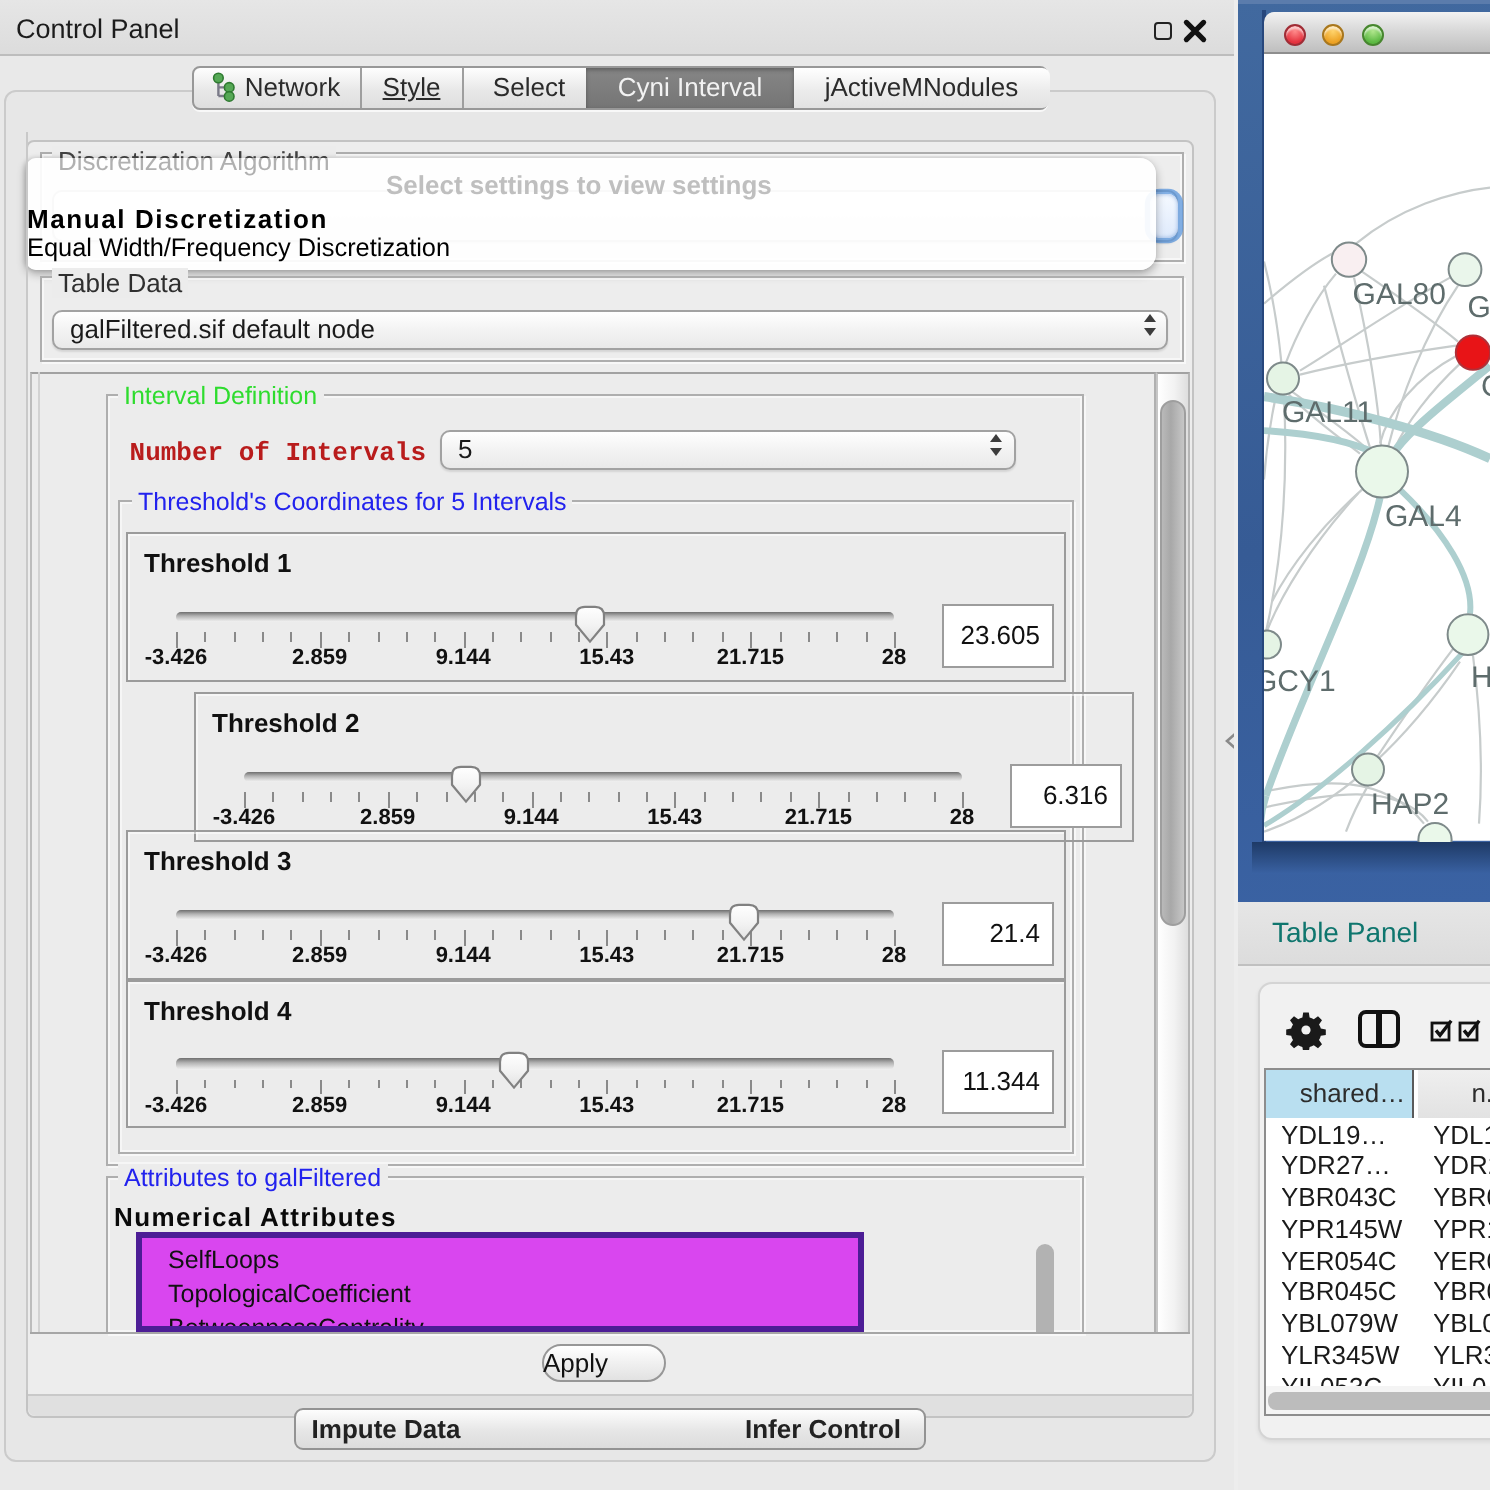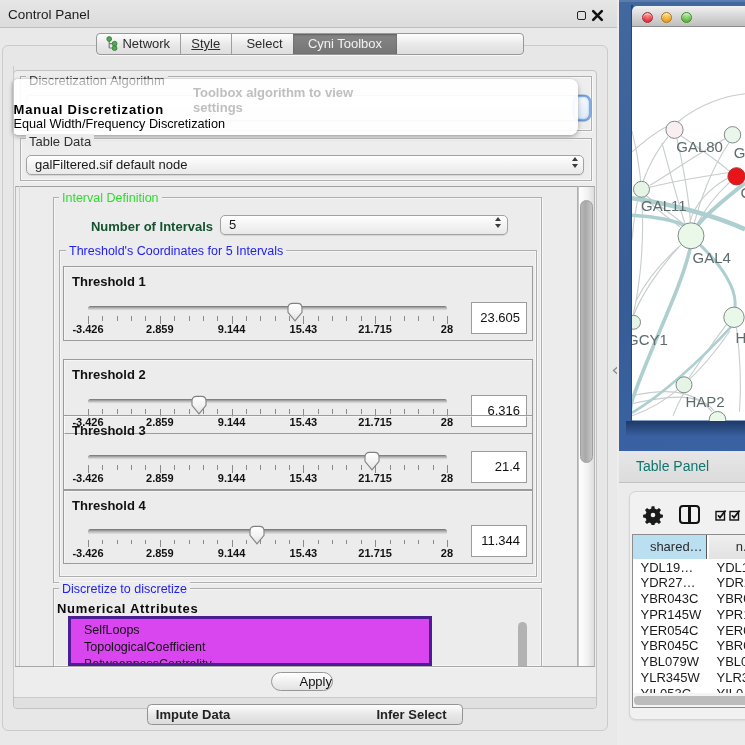--- a/index.html
+++ b/index.html
@@ -33,51 +33,52 @@
   </svg>
 <div class="abs" style="z-index:5;left:96px;top:33px;width:427.5px;height:21.5px;border:1px solid #989898;border-radius:4px;background:linear-gradient(#fefefe,#e8e8e8 55%,#dedede);box-shadow:0 1px 0 rgba(255,255,255,0.7);">
 <div class="seg" style="left:0;width:82.5px;"><svg width="12" height="15" viewBox="0 0 12 15" style="margin-right:4px;">
         <path d="M3.2 4 V12 M3.2 7.7 H7.5 M3.2 12 H7.5" stroke="#7a7a88" stroke-width="1.2" fill="none"></path>
         <circle cx="3.2" cy="3" r="2.4" fill="#55a855" stroke="#2e7a30" stroke-width="0.8"></circle>
         <circle cx="8.6" cy="7.7" r="2.4" fill="#55a855" stroke="#2e7a30" stroke-width="0.8"></circle>
         <circle cx="8.6" cy="12.2" r="2.4" fill="#55a855" stroke="#2e7a30" stroke-width="0.8"></circle>
       </svg>Network</div>
 <div class="seg" style="left:82.5px;width:51.5px;border-left:1px solid #9e9e9e;text-decoration:underline;">Style</div>
 <div class="seg" style="left:134px;width:66px;border-left:1px solid #9e9e9e;">Select</div>
-<div class="seg" style="left:196px;width:104px;background:linear-gradient(#868686,#757575);color:#f2f2f2;box-shadow:inset 0 1px 2px rgba(0,0,0,0.3);">Cyni Toolbox</div>
+<div class="seg" style="left:196px;width:104px;background:linear-gradient(#868686,#757575);color:#f2f2f2;box-shadow:inset 0 1px 2px rgba(0,0,0,0.3);">Cyni Interval</div>
+<div class="seg" style="left:300px;width:127.5px;border-radius:0 4px 4px 0;background:linear-gradient(#fff,#ececec 55%,#e2e2e2);">jActiveMNodules</div>
 </div>
 <div class="abs" style="left:1.8px;top:45.3px;width:606px;height:686px;border:1px solid #cbcbcb;border-radius:6px;background:#e7e7e7;"></div>
 <div class="abs" style="left:12.5px;top:69.5px;width:584px;height:639px;border:1px solid #c3c3c3;border-radius:4px;background:#ededed;"></div>
 <div class="abs" style="left:13.5px;top:697px;width:582px;height:11px;background:#e0e0e0;border-top:1px solid #c9c9c9;border-radius:0 0 4px 4px;"></div>
 <div class="group" style="left:20px;top:76px;width:572px;height:55px;"></div>
 <div class="abs" style="left:26px;top:72.5px;font-size:13px;color:#3f3f3f;background:#ececec;padding:0 3px;">Discretization Algorithm</div>
 <div class="combo" style="left:26px;top:95px;width:563px;height:26px;"></div>
 <div class="abs" style="left:574.5px;top:97px;width:14.5px;height:22px;border-radius:5px;background:linear-gradient(#f5f9ff,#dfeafc);box-shadow:0 0 0 2.6px rgba(90,150,220,0.75), inset 0 0 2px rgba(120,160,220,0.8);"></div>
 <div class="abs" style="left:12.5px;top:79px;width:565px;height:56px;background:rgba(255,255,255,0.93);border-radius:5px 8px 8px 5px;box-shadow:0 2px 5px rgba(0,0,0,0.30), -1px 0 2px rgba(0,0,0,0.12);"></div>
 <div class="abs" style="left:26px;top:72.5px;font-size:13px;color:rgba(70,70,70,0.38);padding:0 3px;">Discretization Algorithm</div>
-<div class="abs" style="left:193px;top:84.5px;width:210px;font-size:13px;color:#bfbfbf;font-weight:bold;">Toolbox algorithm to view settings</div>
+<div class="abs" style="left:193px;top:84.5px;width:210px;font-size:13px;color:#bfbfbf;font-weight:bold;">Select settings to view settings</div>
 <div class="abs" style="left:13.5px;top:101.5px;font-size:13px;font-weight:bold;letter-spacing:0.8px;color:#000;">Manual Discretization</div>
 <div class="abs" style="left:13.5px;top:116.5px;font-size:12.7px;color:#000;">Equal Width/Frequency Discretization</div>
 <div class="group" style="left:20px;top:138px;width:572px;height:42.5px;"></div>
 <div class="abs" style="left:26px;top:134px;font-size:13px;color:#2f2f2f;background:#ececec;padding:0 3px;">Table Data</div>
 <div class="combo" style="left:26px;top:154.5px;width:558px;height:20px;">
     <div class="txt">galFiltered.sif default node</div>
   </div>
 <div class="arrud" style="left:571px;top:157px;">
     <div class="u"></div>
     <div class="d"></div>
   </div>
 <div class="abs" style="left:12.5px;top:66px;width:1px;height:629px;background:#c9c9c9;"></div>
 <div class="abs" style="left:15px;top:185.5px;width:562.5px;height:480.5px;border-top:1px solid #a2a2a2;border-left:1px solid #bcbcbc;border-right:1px solid #b0b0b0;background:#ececec;"></div>
 <div class="abs" style="left:19px;top:186px;width:1px;height:480px;background:#d2d2d2;"></div>
 <div class="abs" style="left:578px;top:185.5px;width:16.5px;height:480.5px;background:linear-gradient(90deg,#ffffff,#f2f2f2 55%,#dedede);border-left:1px solid #c6c6c6;border-right:1px solid #b5b5b5;border-top:1px solid #a2a2a2;"></div>
 <div class="abs" style="left:580px;top:200px;width:12.5px;height:263px;border-radius:6.5px;background:linear-gradient(90deg,#b9b9b9,#a8a8a8 40%,#c6c6c6);border:1px solid #9e9e9e;"></div>
 <div class="group" style="left:53px;top:197px;width:489px;height:386px;"></div>
 <div class="gtitle" style="left:59px;top:190.5px;color:#2edc2e;">Interval Definition</div>
-<div class="abs" style="left:60px;top:218.5px;width:153px;text-align:right;font-size:13px;font-weight:bold;color:#14532d;">Number of Intervals</div>
+<div class="abs" style="left:60px;top:218.5px;width:153px;text-align:right;font-size:13px;font-weight:bold;color:#b91c1c;font-family:Liberation Mono, monospace;">Number of Intervals</div>
 <div class="combo" style="left:220px;top:214.5px;width:288px;height:20.5px;">
     <div class="txt">5</div>
   </div>
 <div class="arrud" style="left:494px;top:217px;">
     <div class="u"></div>
     <div class="d"></div>
   </div>
 <div class="group" style="left:59px;top:250px;width:478px;height:326.5px;"></div>
 <div class="gtitle" style="left:66px;top:243.5px;color:#2222ee;">Threshold's Coordinates for 5 Intervals</div>
 <div class="tpanel" style="top:266.0px;">
@@ -120,21 +121,21 @@
         <linearGradient id="tg1" x1="0" y1="0" x2="0" y2="1">
           <stop offset="0" stop-color="#ffffff"></stop>
           <stop offset="0.55" stop-color="#f2f2f2"></stop>
           <stop offset="1" stop-color="#e2e2e2"></stop>
         </linearGradient>
       </defs>
       <path d="M2,6 Q2,1.4 6.5,1.4 L11.5,1.4 Q16,1.4 16,6 L16,10.4 L9,18.8 L2,10.4 Z" fill="url(#tg1)" stroke="#818181" stroke-width="1.1"></path>
     </svg>
 <div class="vfield">23.605</div>
 </div>
-<div class="tpanel" style="top:359px;">
+<div class="tpanel" style="top:346px;margin-left:34px;">
 <div class="tt">Threshold 2</div>
 <div class="track"></div>
 <div class="tick" style="left:24.00px;top:49px;height:7.5px;"></div>
 <div class="tick" style="left:38.36px;top:49px;height:4.5px;"></div>
 <div class="tick" style="left:52.72px;top:49px;height:4.5px;"></div>
 <div class="tick" style="left:67.08px;top:49px;height:4.5px;"></div>
 <div class="tick" style="left:81.44px;top:49px;height:4.5px;"></div>
 <div class="tick" style="left:95.80px;top:49px;height:7.5px;"></div>
 <div class="tick" style="left:110.15px;top:49px;height:4.5px;"></div>
 <div class="tick" style="left:124.51px;top:49px;height:4.5px;"></div>
@@ -262,31 +263,31 @@
           <stop offset="0" stop-color="#ffffff"></stop>
           <stop offset="0.55" stop-color="#f2f2f2"></stop>
           <stop offset="1" stop-color="#e2e2e2"></stop>
         </linearGradient>
       </defs>
       <path d="M2,6 Q2,1.4 6.5,1.4 L11.5,1.4 Q16,1.4 16,6 L16,10.4 L9,18.8 L2,10.4 Z" fill="url(#tg4)" stroke="#818181" stroke-width="1.1"></path>
     </svg>
 <div class="vfield">11.344</div>
 </div>
 <div class="group" style="left:53px;top:588px;width:489px;height:79px;"></div>
-<div class="gtitle" style="left:59px;top:581.5px;color:#2222ee;">Discretize to discretize</div>
+<div class="gtitle" style="left:59px;top:581.5px;color:#2222ee;">Attributes to galFiltered</div>
 <div class="abs" style="left:57px;top:600.5px;font-size:13px;font-weight:bold;letter-spacing:0.7px;color:#0a0a0a;">Numerical Attributes</div>
 <div class="abs" style="left:68px;top:615.5px;width:364px;height:50.5px;background:#d946ef;border:3px solid #4c1d95;overflow:hidden;">
     <div style="padding:3px 0 0 13px;font-size:12.5px;color:#111;line-height:17.3px;">SelfLoops<br>TopologicalCoefficient<br>BetweennessCentrality</div>
   </div>
 <div class="abs" style="left:518px;top:621.5px;width:9px;height:45px;border-radius:4.5px 4.5px 0 0;background:#b2b2b2;"></div>
 <div class="abs" style="left:15px;top:666px;width:580px;height:1px;background:#a6a6a6;"></div>
-<div class="abs" style="left:270.5px;top:671.5px;width:62.5px;height:19.5px;border:1px solid #979797;border-radius:10px;background:linear-gradient(#ffffff,#f0f0f0 50%,#e2e2e2);text-align:right;font-size:13px;color:#111;line-height:18px;">Apply</div>
+<div class="abs" style="left:270.5px;top:671.5px;width:62.5px;height:19.5px;border:1px solid #979797;border-radius:10px;background:linear-gradient(#ffffff,#f0f0f0 50%,#e2e2e2);text-align:left;font-size:13px;color:#111;line-height:18px;">Apply</div>
 <div class="abs" style="z-index:5;left:147px;top:703.5px;width:316px;height:21px;border:1px solid #939393;border-radius:4.5px;background:linear-gradient(#fdfdfd,#e6e6e6 55%,#dcdcdc);padding-left:13px;">
 <div class="seg" style="left:0;width:90px;font-weight:bold;color:#222;">Impute Data</div>
-<div class="seg" style="left:211px;width:105px;font-weight:bold;color:#222;">Infer Select</div>
+<div class="seg" style="left:211px;width:105px;font-weight:bold;color:#222;">Infer Control</div>
 </div>
 <svg class="abs" style="left:612px;top:366px;" width="7" height="9" viewBox="0 0 7 9">
     <path d="M5.5 1 L1.5 4.5 L5.5 8" stroke="#8a8a8a" stroke-width="1.3" fill="none"></path>
   </svg>
 <div class="abs" style="left:617px;top:0;width:128px;height:745px;background:#ededed;"></div>
 <div class="abs" style="left:619px;top:0;width:126px;height:450.5px;background:linear-gradient(175deg,#41699f,#365b95 60%,#3a62a3);"></div>
 <div class="abs" style="left:619px;top:0;width:126px;height:2px;background:#5b7cac;"></div>
 <div class="abs" style="left:626px;top:420.5px;width:119px;height:16px;background:linear-gradient(#1e3a66,#3a62a3);"></div>
 <div class="abs" style="left:630.5px;top:5px;width:2px;height:415.5px;background:#27477c;"></div>
 <div class="abs" style="left:632px;top:5.5px;width:113px;height:21.7px;border-radius:5px 0 0 0;background:linear-gradient(#f2f2f2,#d9d9d9 45%,#bfbfbf);border-bottom:1px solid #8e8e8e;"></div>

